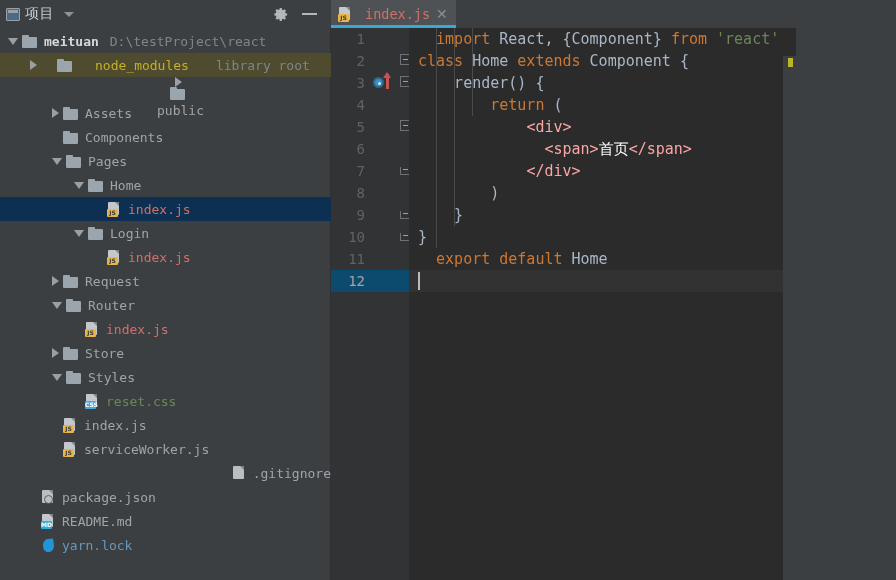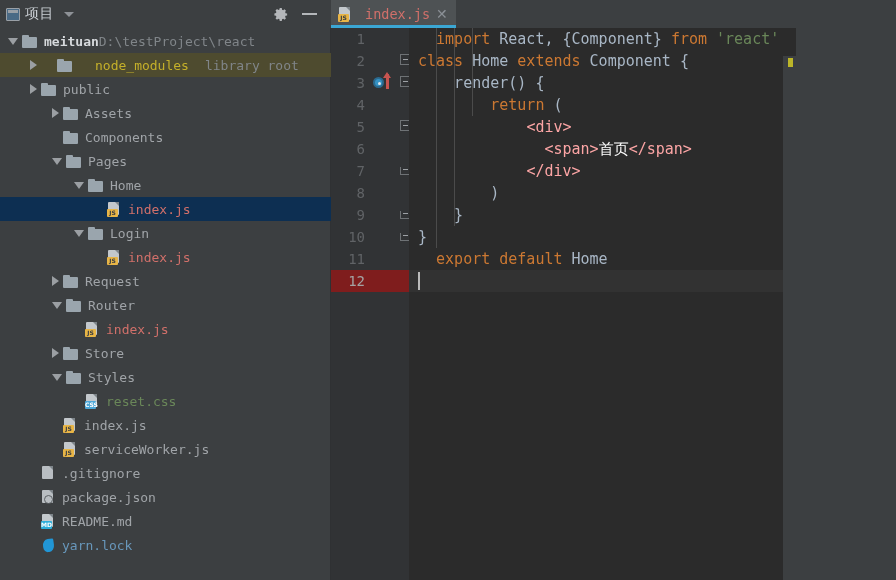--- a/index.html
+++ b/index.html
@@ -144,21 +144,21 @@
     background: #2196d6;
     border-radius: 50% 10% 50% 40%;
     transform: rotate(-8deg);
   }
   .lbl { color: #bbbbbb; }
   .lbl.yellowtxt { color: #c5b02a; }
   .lbl.redtxt   { color: #d1706a; }
   .lbl.greentxt { color: #6a8759; }
   .lbl.bluetxt  { color: #6897bb; }
   .lbl.graytxt  { color: #a0a4a8; }
-  .sublbl { color: #808589; margin-left: 0; }
+  .sublbl { color: #808589; margin-left: 11px; }
 
   
   .editor {
     flex: 1 1 auto; height: 580px;
     background: #2b2b2b;
     display: flex; flex-direction: column;
     position: relative;
   }
   .tabbar {
     height: 28px; flex: 0 0 28px;
@@ -201,21 +201,21 @@
     height: 22px; display: flex; align-items: center;
     position: relative;
   }
   .gnum {
     width: 36px; text-align: right;
     font-family: "DejaVu Sans Mono", monospace;
     font-size: 14px; color: #606366;
     padding-right: 2px;
   }
   .gline.cur .gnum { color: #a4a3a3; }
-  .gline.cur { background: #7f1d1d; }
+  .gline.cur { background: #0c4a6e; }
   .gmarks { flex: 1 1 auto; position: relative; height: 22px; }
   .bp-dot {
     position: absolute; left: 6px; top: 5px;
     width: 11px; height: 11px; border-radius: 50%;
     background: #3592c4; border: 2px solid #2b6a8f;
   }
   .bp-dot::after {
     content: ""; position: absolute; left: 3px; top: 3px;
     width: 3px; height: 3px; border-radius: 50%; background: #dfe6ec;
   }
@@ -317,21 +317,21 @@
           <span class="folder"></span>
           <span class="lbl lbl" style="color: rgb(214, 217, 220); font-weight: bold;">meituan</span>
           <span class="sublbl">D:\testProject\react</span>
         </div>
         <div class="row hov" style="padding-left: 30px; gap: 16px;">
           <span class="arrow right"></span>
           <span class="folder"></span>
           <span class="lbl yellowtxt">node_modules</span>
           <span class="sublbl">library root</span>
         </div>
-        <div class="row" style="padding-left: 30px;">
+        <div class="row" style="padding-left: 30px; flex-direction: column;">
           <span class="arrow right"></span>
           <span class="folder"></span>
           <span class="lbl graytxt">public</span>
         </div>
         <div class="row" style="padding-left: 52px;">
           <span class="arrow right"></span>
           <span class="folder"></span>
           <span class="lbl graytxt">Assets</span>
         </div>
         <div class="row" style="padding-left: 52px;">
@@ -415,21 +415,21 @@
           <span class="lbl graytxt">index.js</span>
         </div>
         <div class="row" style="padding-left: 52px;">
           <span class="arrow none"></span>
           <span class="fileicon">
             <span class="pg"></span>
             <span class="badge js">JS</span>
           </span>
           <span class="lbl graytxt">serviceWorker.js</span>
         </div>
-        <div class="row" style="padding-left: 30px;">
+        <div class="row" style="padding-left: 30px; justify-content: flex-end;">
           <span class="arrow none"></span>
           <span class="fileicon git">
             <span class="pg"></span>
           </span>
           <span class="lbl graytxt">.gitignore</span>
         </div>
         <div class="row" style="padding-left: 30px;">
           <span class="arrow none"></span>
           <span class="fileicon json">
             <span class="pg"></span>

